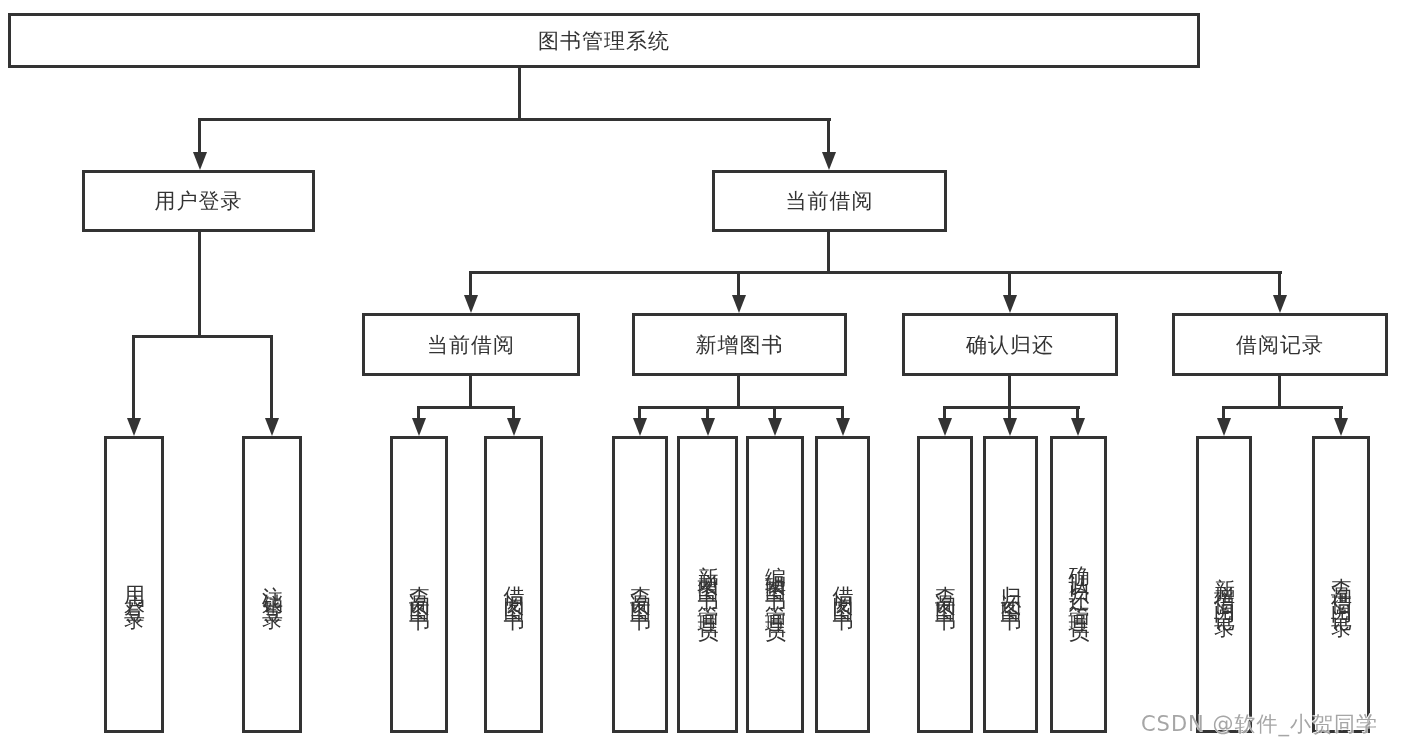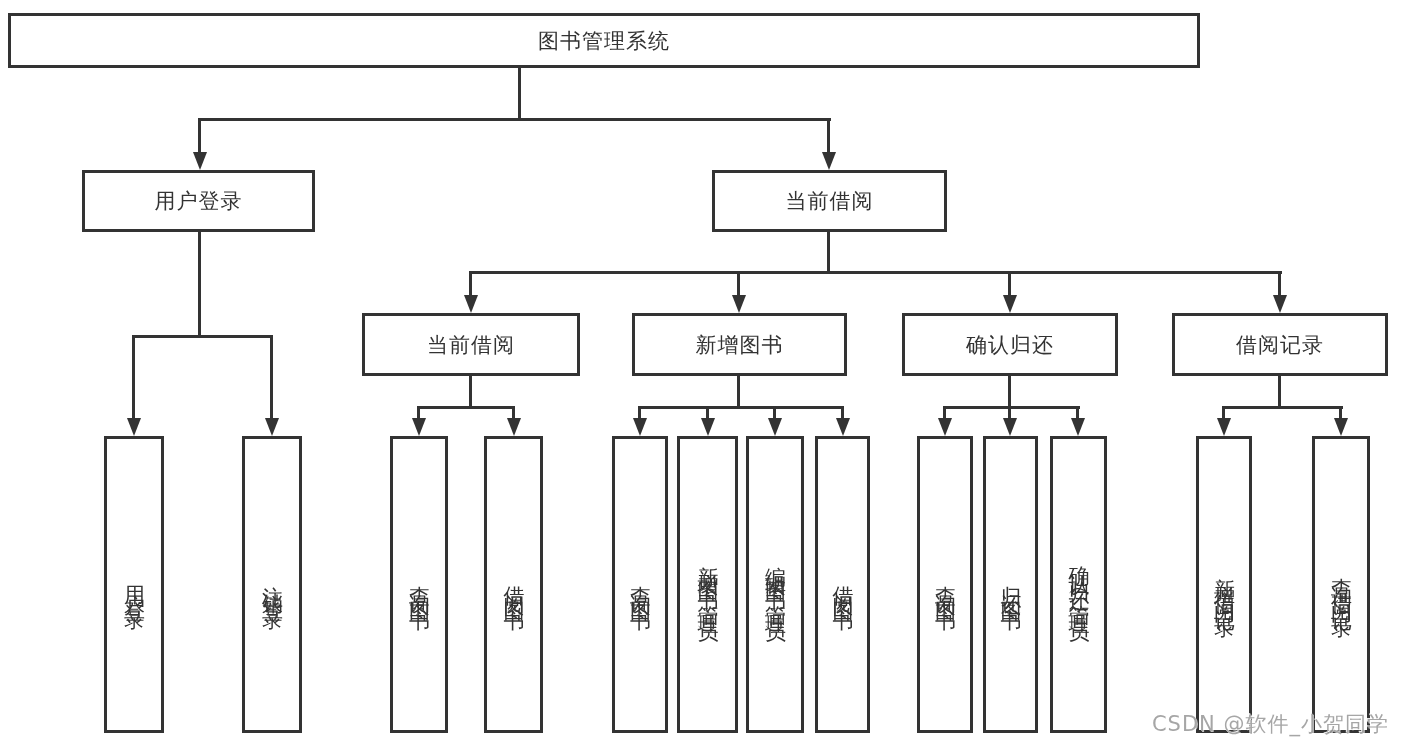--- a/index.html
+++ b/index.html
@@ -30,21 +30,21 @@
   }
   .hl,.vl{position:absolute;background:var(--line);}
   .hl{height:3px;}
   .vl{width:3px;}
   .arrow{
     position:absolute;width:0;height:0;
     border-left:7px solid transparent;border-right:7px solid transparent;
     border-top:18px solid var(--line);
   }
   .watermark{
-    position:absolute;right:16px;top:710px;font-size:21px;
+    position:absolute;right:27px;top:710px;font-size:21px;
     color:var(--wm);z-index:10;letter-spacing:1px;
     text-shadow:-1px -1px 0 rgba(255,255,255,.9),1px 1px 0 rgba(255,255,255,.7);
   }
 </style>
 </head>
 <body>
 
 <div class="canvas">
 
   <div class="node" style="left:8px;top:13px;width:1192px;height:55px">图书管理系统</div>

